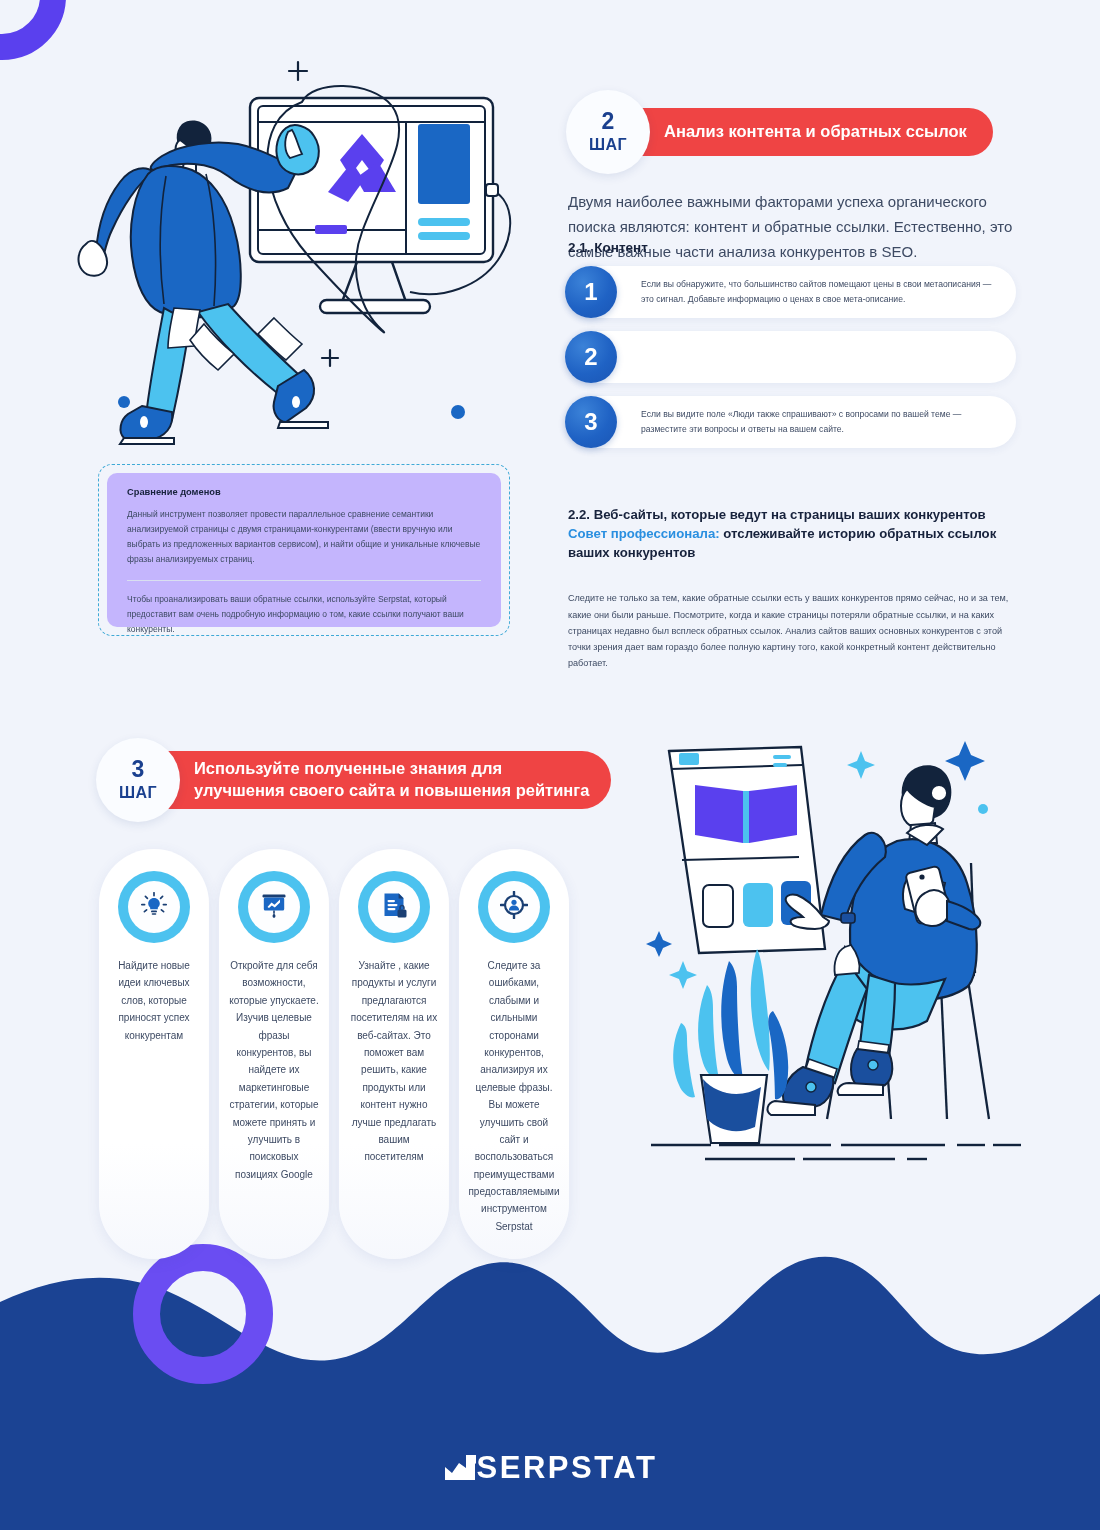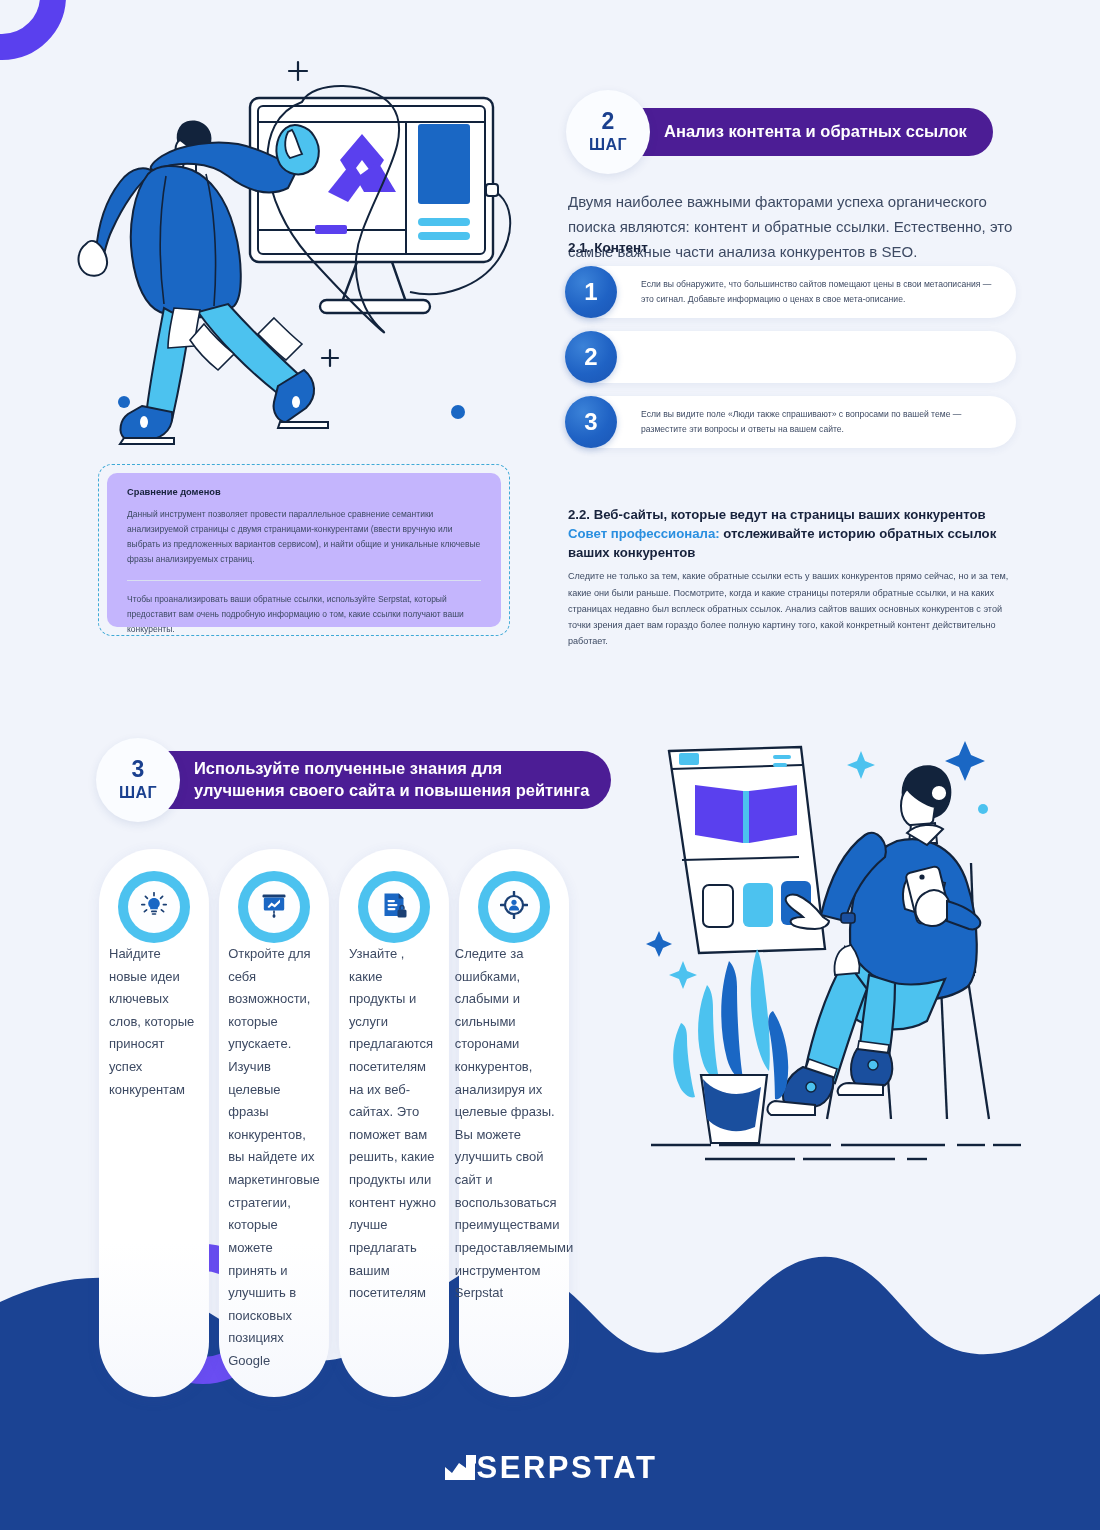--- a/index.html
+++ b/index.html
@@ -26,21 +26,21 @@
     display:flex; align-items:center; justify-content:center; 
   }
   .footer-logo .mark{ width:34px; height:30px; }
   .footer-logo .wordmark{
     color:#ffffff; font-size:31px; font-weight:bold; letter-spacing:2.5px;
   }
 
   
   .step-header{ position:absolute; display:flex; align-items:center; z-index:5; }
   .step-bar{
-    background:#4c1d95; border-radius:30px; color:#fff;
+    background:#ef4444; border-radius:30px; color:#fff;
     display:flex; align-items:center;
     font-size:16.5px; font-weight:bold; line-height:1.32;
   }
   .step-badge{
     width:84px; height:84px; border-radius:50%; background:#fafcff;
     box-shadow:0 3px 10px rgba(30,60,130,.10);
     display:flex; flex-direction:column; align-items:center; justify-content:center;
     color:#1a408f; position:relative; z-index:2; flex:0 0 auto;
   }
   .step-badge .num{ font-size:23px; font-weight:bold; line-height:1; }
@@ -75,21 +75,21 @@
     display:flex; align-items:center; justify-content:center;
     box-shadow:0 2px 6px rgba(25,70,160,.25);
   }
   .num-text{ font-size:8.6px; color:#3d4a63; line-height:1.72; }
 
   .sec22{
     position:absolute; left:568px; top:505px; width:448px;
   }
   .sec22 h3{ font-size:13.2px; font-weight:bold; color:#17223c; line-height:1.45; }
   .sec22 h3 .accent{ color:#2a8fe0; }
-  .sec22 p{ margin-top:6px; font-size:9.1px; color:#3d4a63; line-height:1.78; }
+  .sec22 p{ margin-top:28px; font-size:9.1px; color:#3d4a63; line-height:1.78; }
 
   
   .note-box{
     position:absolute; left:98px; top:464px; width:412px; height:172px;
     border:1.6px dashed #3fa9d6; border-radius:14px; z-index:5;
   }
   .note-inner{
     position:absolute; left:8px; top:8px; right:8px; bottom:8px;
     background:#c4b5fd; border-radius:10px; padding:14px 20px;
   }
@@ -114,22 +114,22 @@
   .card-icon{
     width:72px; height:72px; border-radius:50%;
     background:#4cc2ef;
     display:flex; align-items:center; justify-content:center; flex:0 0 auto;
   }
   .card-icon .inner{
     width:52px; height:52px; border-radius:50%; background:#fdfeff;
     display:flex; align-items:center; justify-content:center;
   }
   .card-text{
-    font-size:13px; line-height:1.74;
-    color:#3d4a63; text-align:left;
+    margin-top:14px; font-size:10px; line-height:1.74;
+    color:#3d4a63; text-align:center;
   }
 
   
   .illus-top{ position:absolute; left:62px; top:40px; z-index:3; }
   .illus-bottom{ position:absolute; left:645px; top:723px; z-index:3; }
 </style>
 </head>
 <body>
 
 <div class="bg-ring-tl"></div>

